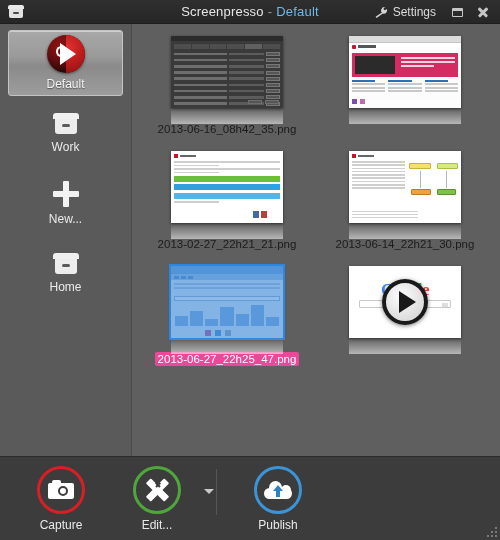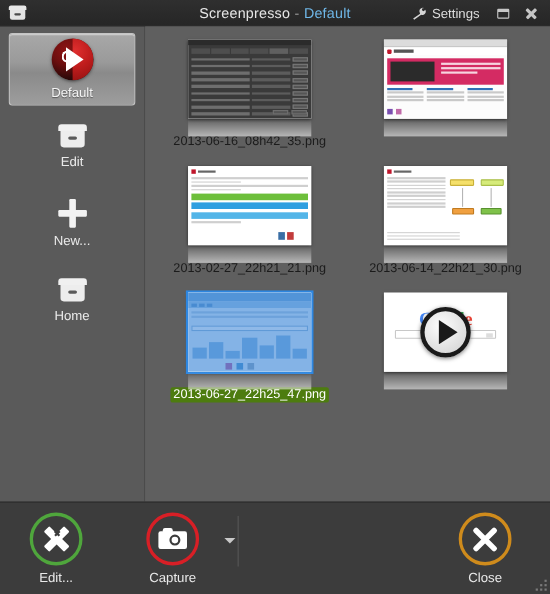--- a/index.html
+++ b/index.html
@@ -143,21 +143,21 @@
   }
   .refl {
     position:absolute; left:8px; top:72px; width:112px; height:16px;
     background: linear-gradient(rgba(255,255,255,.55), rgba(255,255,255,0));
     transform: scaleY(-1);
   }
   .cap {
     margin-top: 4px; font-size:11.5px; color:#1b1b1b;
     padding:1px 3px; border-radius:2px; white-space:nowrap;
   }
-  .cell.selected .cap { background:#4d7c0f; color:#fff; }
+  .cell.selected .cap { background:#ec4899; color:#fff; }
   .cell.selected .thumb:after {
     content:""; position:absolute; inset:0; background: rgba(40,120,210,.52);
   }
   .cell.selected .thumb { box-shadow: 0 0 0 2px #2d86e0, 0 1px 3px rgba(0,0,0,.55); }
 
   
   .t-dialog { position:absolute; inset:0; background:#3a3a3a; padding:3px; }
   .t-dialog .tt { height:5px; background:#2b2b2b; margin:-3px -3px 3px -3px; }
   .t-dialog .tabs { display:flex; gap:1px; margin-bottom:3px; }
   .t-dialog .tabs i { flex:1; height:5px; background:#4e4e4e; display:block; }
@@ -363,21 +363,21 @@
         </div>
         <div class="side-label">Default</div>
       </div>
 
       <div class="side-item">
         <div class="folder-ic">
           <div class="lid"></div>
             <div class="bx"></div>
             <div class="hd"></div>
         </div>
-        <div class="side-label">Edit</div>
+        <div class="side-label">Work</div>
       </div>
 
       <div class="side-item">
         <div class="plus-ic"></div>
         <div class="side-label">New...</div>
       </div>
 
       <div class="side-item">
         <div class="folder-ic">
           <div class="lid"></div>
@@ -626,53 +626,59 @@
             <div class="refl"></div>
           </div>
         </div>
 
       </div>
     </div>
   </div>
 
   <div class="toolbar">
 
+    <div class="tool" style="margin-left:16px">
+      <div class="circ" style="border-color:#d81f26">
+        <div class="cam">
+          <div class="bd"></div>
+            <div class="hm"></div>
+            <div class="ln"></div>
+        </div>
+      </div>
+      <div class="tool-label">Capture</div>
+    </div>
+
     <div class="tool" style="margin-left:6px">
       <div class="circ" style="border-color:#4fa63c">
         <div class="edit-ic">
           <div class="p1"></div>
             <div class="p2"></div>
             <div class="sp"></div>
             <div class="sp2"></div>
         </div>
       </div>
       <div class="tool-label">Edit...</div>
     </div>
 
-    <div class="tool" style="margin-left:16px">
-      <div class="circ" style="border-color:#d81f26">
-        <div class="cam">
-          <div class="bd"></div>
-            <div class="hm"></div>
-            <div class="ln"></div>
-        </div>
-      </div>
-      <div class="tool-label">Capture</div>
-    </div>
-
     <div class="drop-arrow"></div>
     <div class="divider"></div>
 
-
-    <div class="tool" style="margin-left:auto; margin-right:14px">
-      <div class="circ" style="border-color:#cf8b1c">
-        <div class="xg"></div>
-      </div>
-      <div class="tool-label">Close</div>
-    </div>
+    <div class="tool" style="margin-left:14px">
+      <div class="circ" style="border-color:#3b93d8">
+        <div class="cloud">
+          <div class="c1"></div>
+            <div class="c2"></div>
+            <div class="c3"></div>
+          <div class="ar"></div>
+            <div class="at"></div>
+        </div>
+      </div>
+      <div class="tool-label">Publish</div>
+    </div>
+
 
     <div class="grip">
       <i style="right:0;bottom:0"></i>
         <i style="right:4px;bottom:0"></i>
         <i style="right:8px;bottom:0"></i>
       <i style="right:0;bottom:4px"></i>
         <i style="right:4px;bottom:4px"></i>
       <i style="right:0;bottom:8px"></i>
     </div>
   </div>

